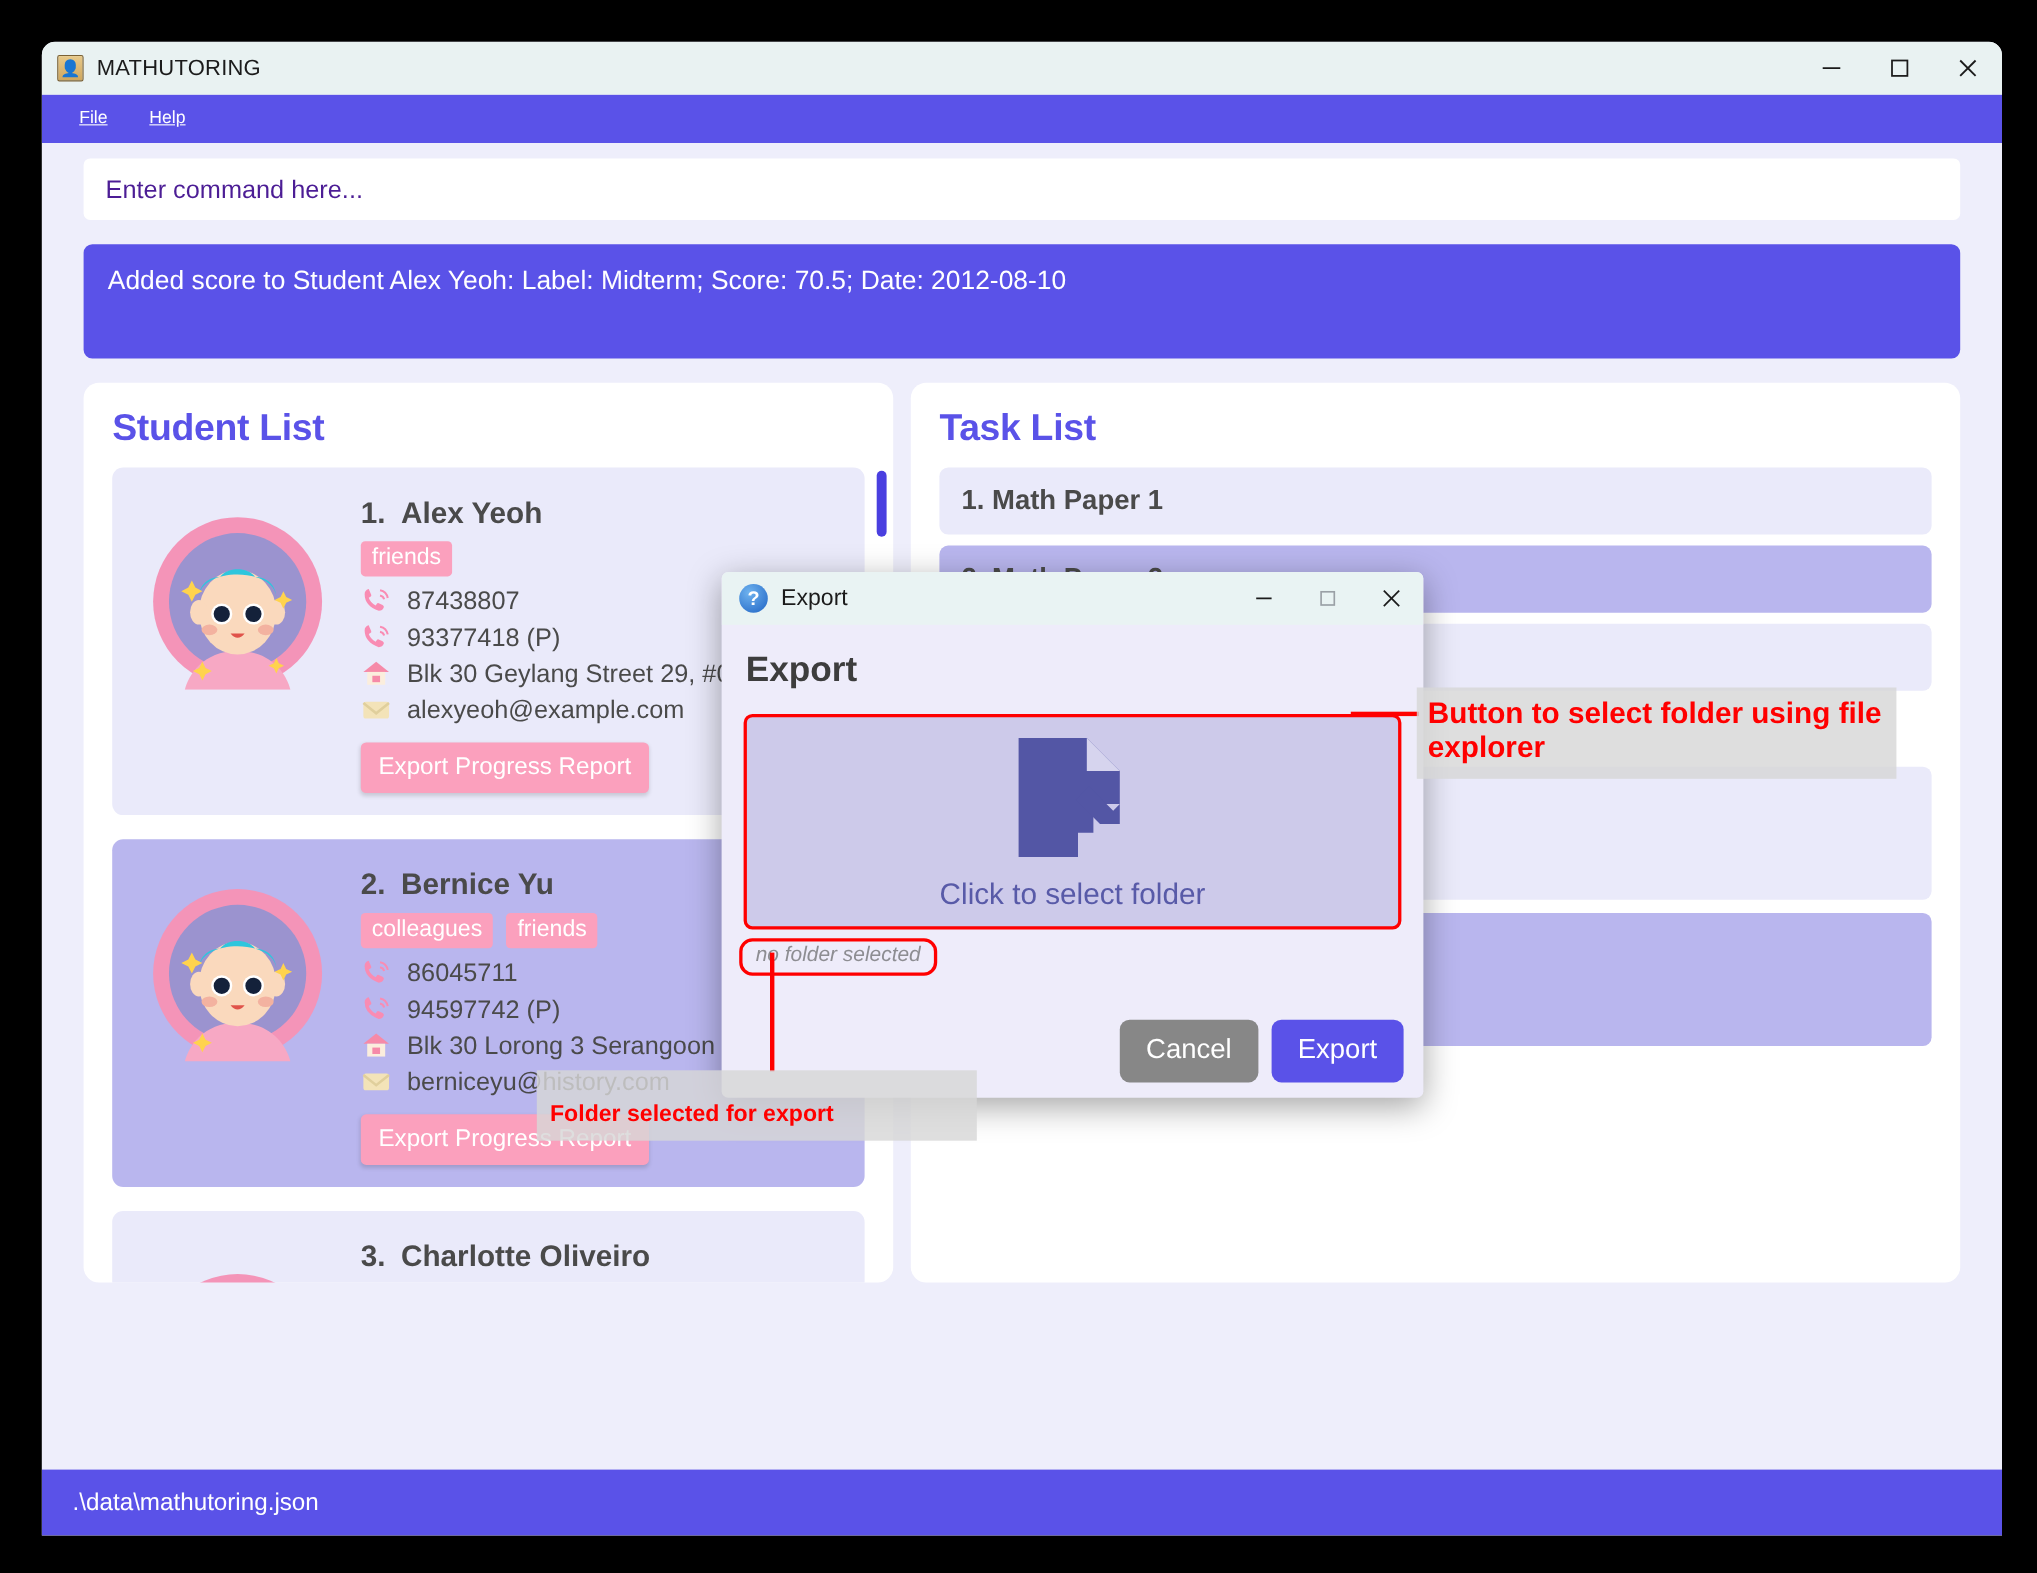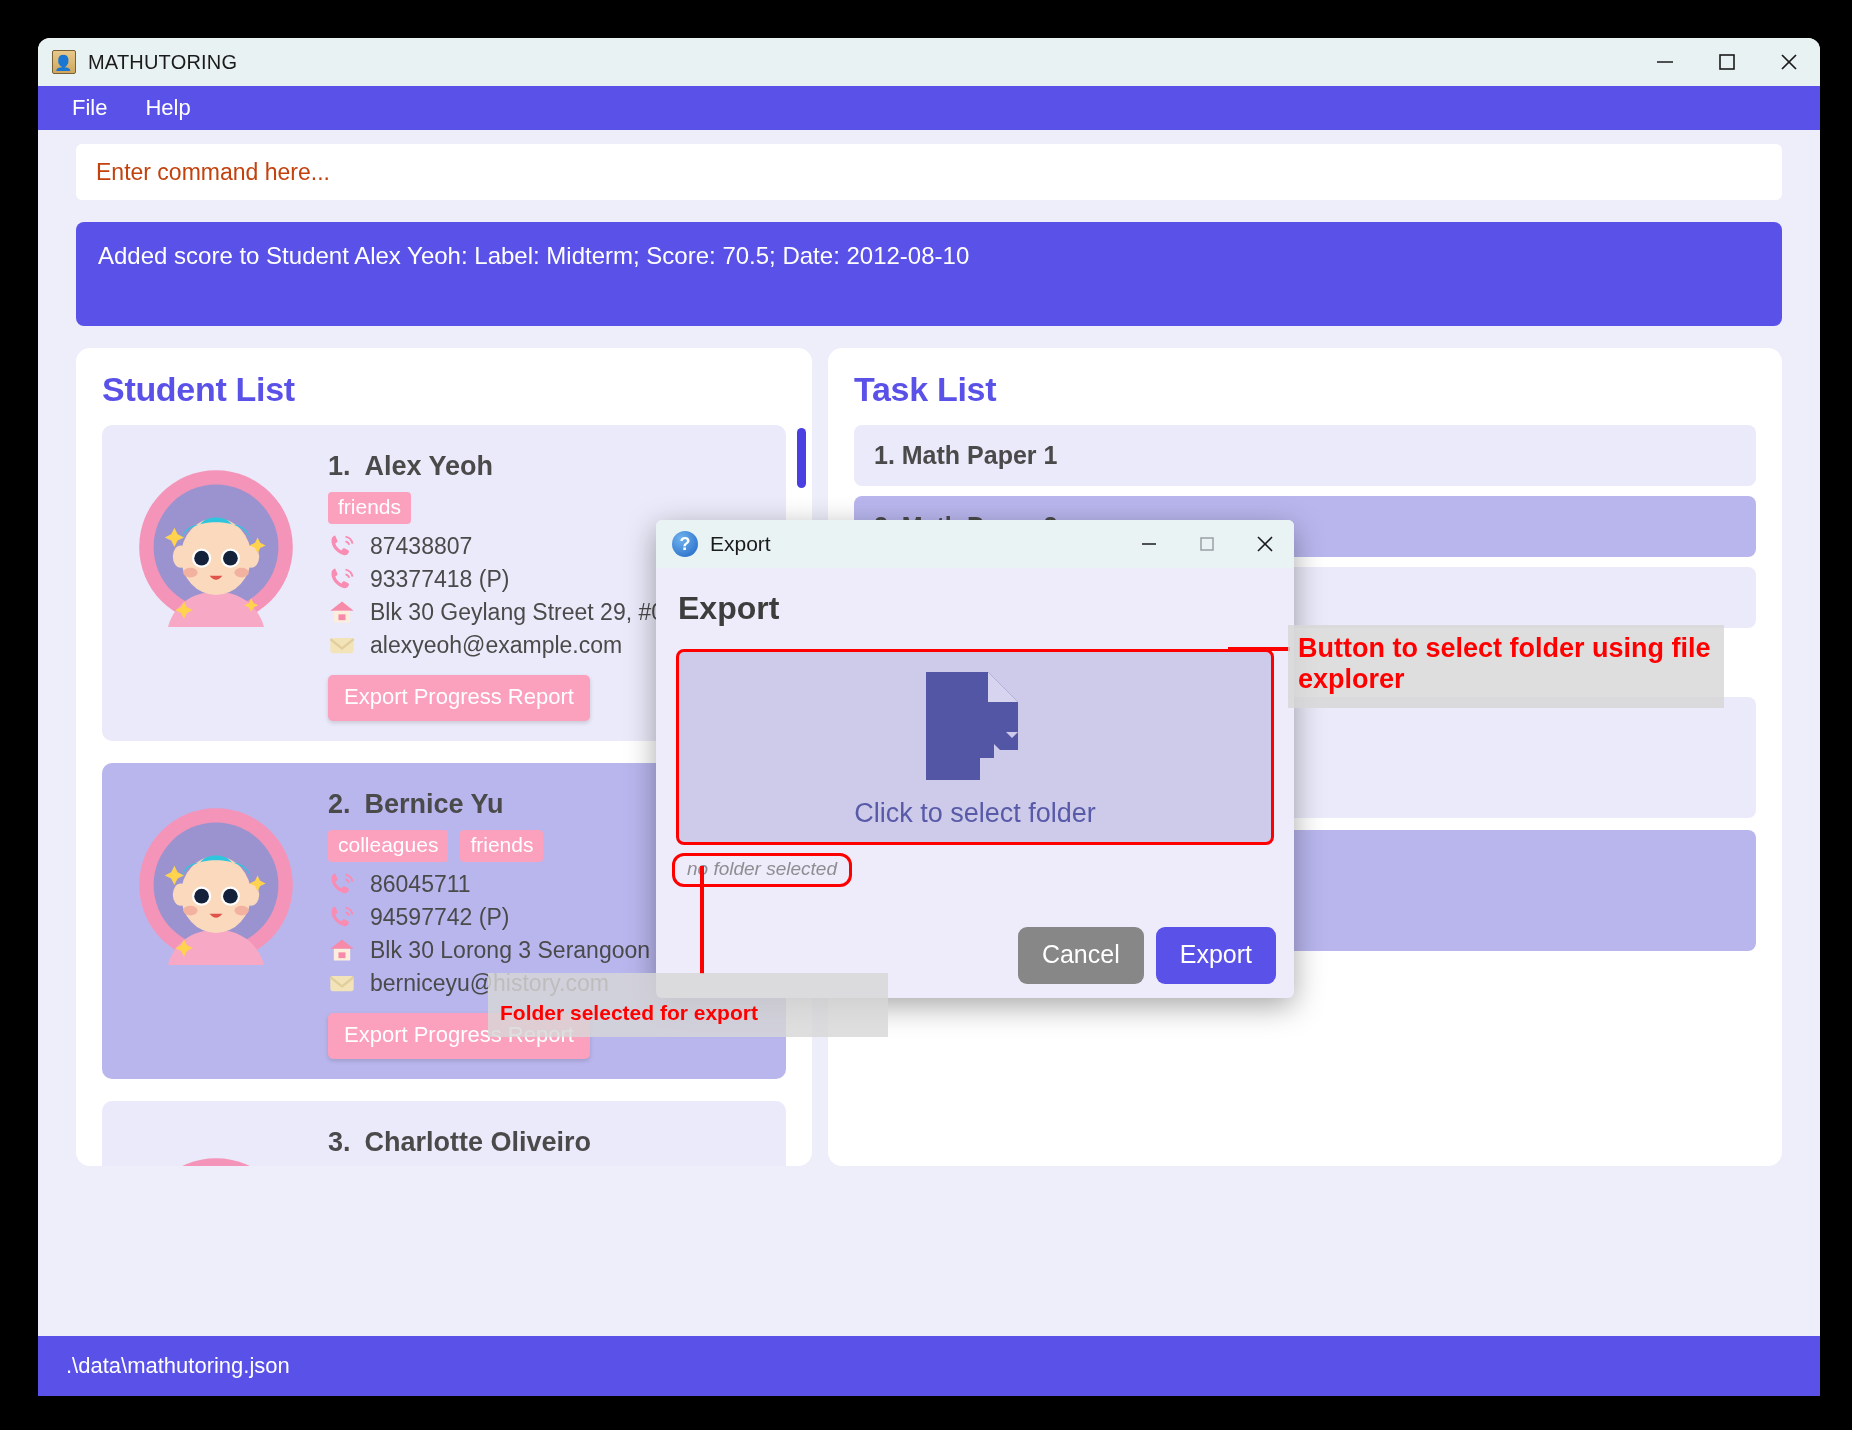--- a/index.html
+++ b/index.html
@@ -52,32 +52,32 @@
   .winbtn svg { display: block; }
 
   
   #menubar {
     height: 44px;
     background: #5a52e8;
     display: flex; align-items: center;
     padding-left: 34px;
     gap: 38px;
   }
-  .menu-item { color: #fff; font-size: 22px; }
+  .menu-item { color: #fff; font-size: 16px; text-decoration: underline; }
 
   
   #cmd-area { padding: 14px 38px 0 38px; }
   #command-input {
     height: 56px; width: 100%;
     background: #fff;
     border-radius: 6px;
     display: flex; align-items: center;
     padding-left: 20px;
     font-size: 23px;
-    color: #c2410c;
+    color: #4c1d95;
   }
 
   
   #result-box {
     margin: 22px 38px 0 38px;
     background: #5a52e8;
     border-radius: 8px;
     min-height: 104px;
     padding: 20px 22px 0 22px;
     color: #ffffff;

